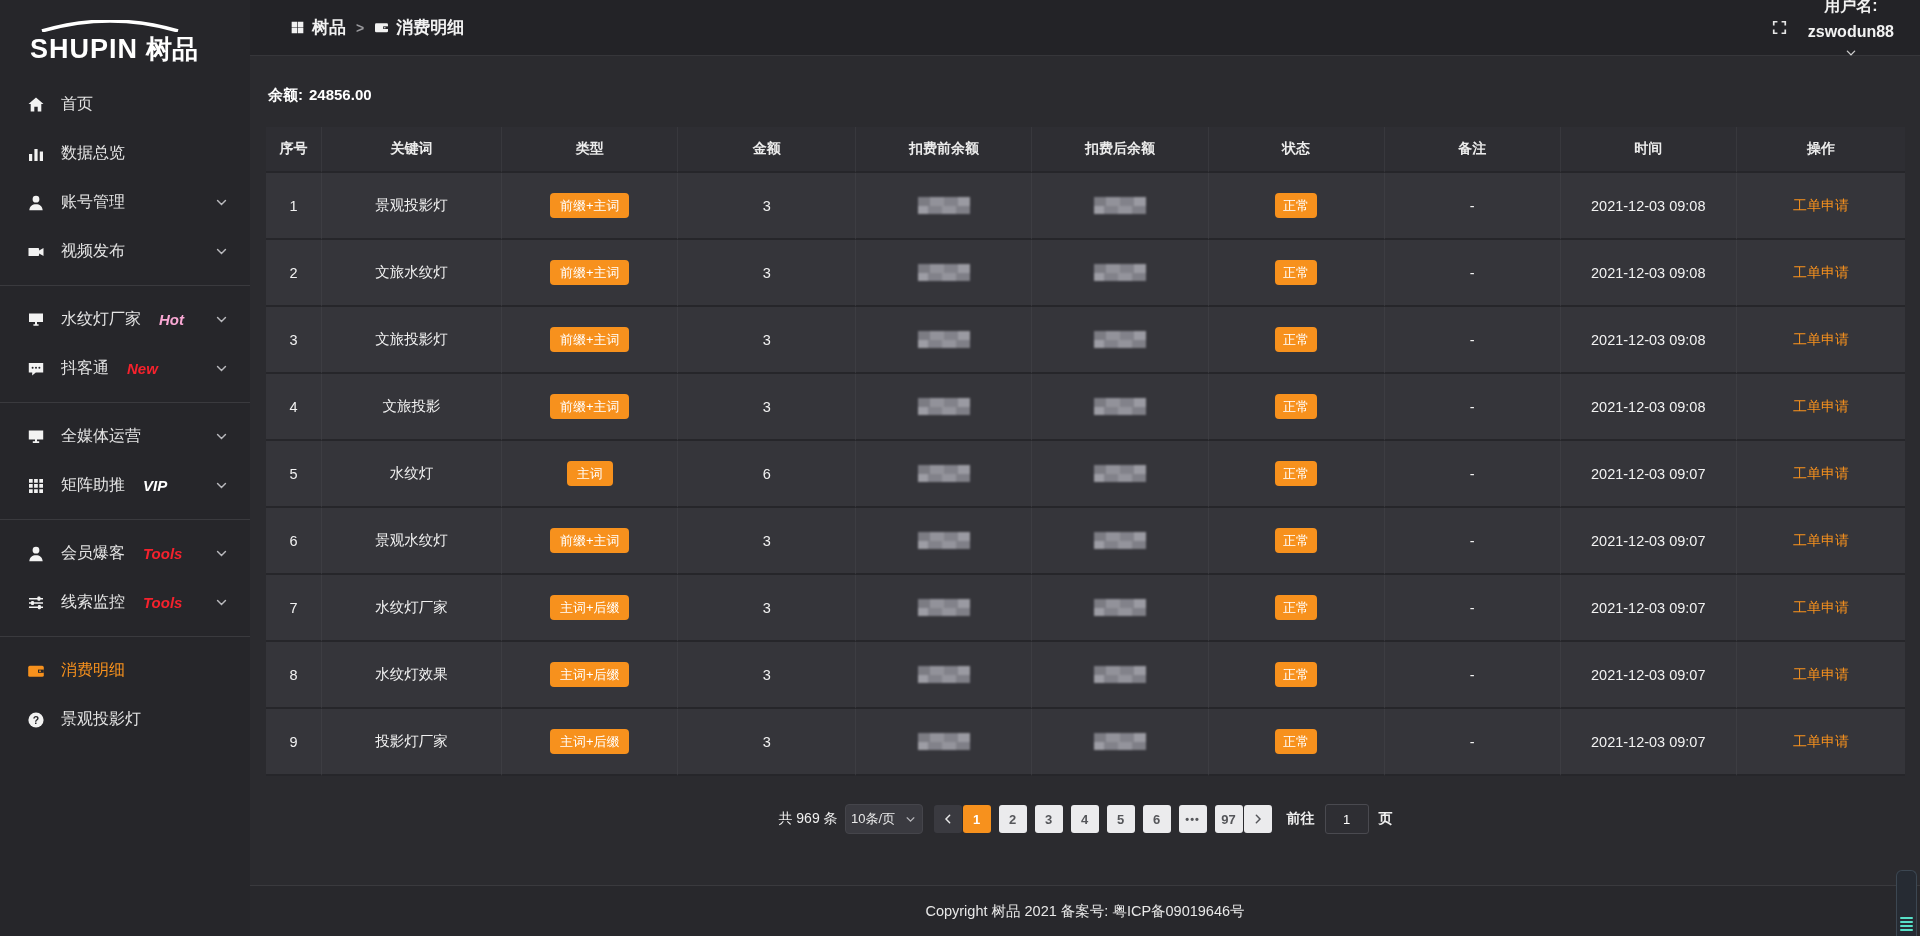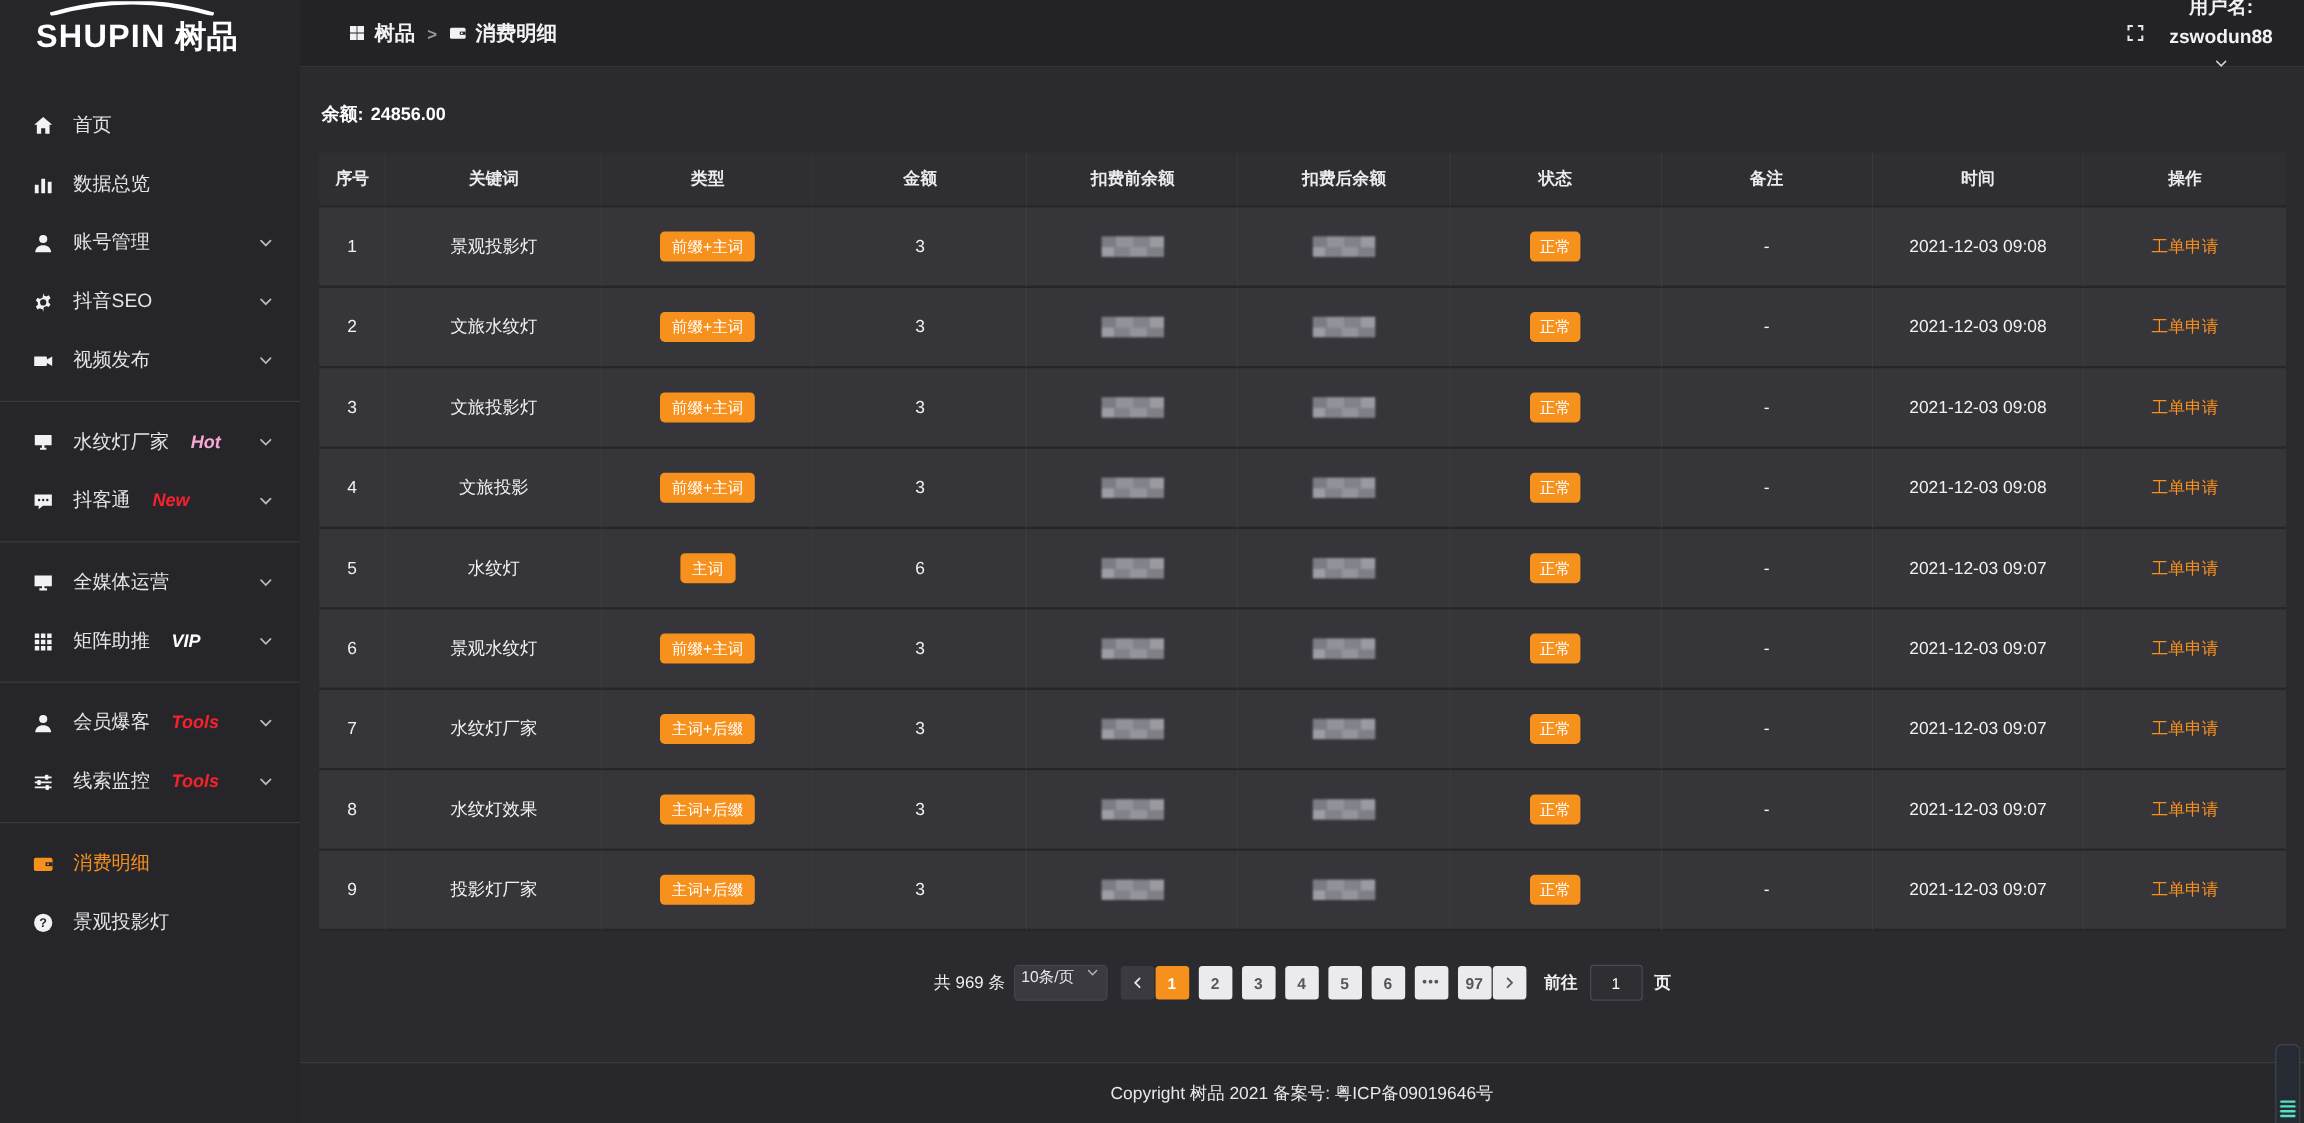--- a/index.html
+++ b/index.html
@@ -3,21 +3,21 @@
 <meta charset="utf-8">
 <style>
   * { margin:0; padding:0; box-sizing:border-box; }
   html,body { width:1920px; height:936px; overflow:hidden; }
   body {
     font-family:"Liberation Sans","DejaVu Sans",sans-serif;
     background:#2b2b2f; color:#ececec; display:flex;
   }
   
   .sidebar { width:250px; min-width:250px; background:#26262a; height:936px; display:flex; flex-direction:column; }
-  .logo { padding:1px 0 6px 30px; height:76px; }
+  .logo { padding:20px 0 6px 30px; height:76px; }
   .logo-arc { display:block; margin-left:6px; }
   .logo-row { display:flex; align-items:baseline; gap:8px; }
   .logo-en { font-size:27px; font-weight:800; letter-spacing:1px; color:#fff; }
   .logo-cn { font-size:26px; font-weight:800; color:#fff; }
   .side-menu { flex:1; padding-top:4px; }
   .side-item { display:flex; align-items:center; height:49px; padding:0 22px 0 26px; cursor:pointer; color:#e4e4e4; font-size:16px; position:relative; }
   .side-icon { width:20px; height:20px; margin-right:15px; display:flex; align-items:center; justify-content:center; color:#f2f2f2; flex:none; }
   .side-icon svg { width:18px; height:18px; }
   .side-label { white-space:nowrap; }
   .side-badge { font-style:italic; font-weight:bold; font-size:15px; margin-left:18px; }
@@ -47,21 +47,21 @@
   .badge { display:inline-block; background:#f7911d; color:#fff; font-size:13px; padding:6px 10px; border-radius:4px; line-height:1; }
   .badge-sm { padding:6px 8px; }
   .action-link { color:#f7911d; cursor:pointer; font-size:14px; }
   .masked { display:inline-block; width:52px; height:17px; position:relative; overflow:hidden; filter:blur(.8px); opacity:.9; vertical-align:middle;
     background:linear-gradient(90deg,#84848c 0 12px,#9d9da5 12px 26px,#8b8b93 26px 40px,#a6a6ae 40px 52px); }
   .masked::after { content:""; position:absolute; left:0; top:50%; right:0; bottom:0;
     background:linear-gradient(90deg,#a9a9b1 0 10px,#8b8b93 10px 24px,#9f9fa7 24px 38px,#888890 38px 52px); }
   
   .pagination { display:flex; align-items:center; justify-content:center; gap:1px; margin-top:28px; }
   .pg-total { font-size:14px; color:#f0f0f0; margin-right:6px; }
-  .size-select { display:flex; align-items:flex-start; justify-content:center; gap:10px; width:78px; height:30px; background:#3a3a40; border:1px solid #45454b; border-radius:4px; font-size:13px; color:#e8e8e8; cursor:pointer; margin-right:10px; }
+  .size-select { display:flex; align-items:center; justify-content:center; gap:10px; width:78px; height:30px; background:#3a3a40; border:1px solid #45454b; border-radius:4px; font-size:13px; color:#e8e8e8; cursor:pointer; margin-right:10px; }
   .size-select .chev { display:flex; color:#b5b5b9; } .size-select .chev svg { width:11px; height:11px; }
   .pg-btn { width:28px; height:28px; border:none; border-radius:3px; background:#ebebed; color:#55565a; font-size:13px; font-weight:bold; cursor:pointer; display:flex; align-items:center; justify-content:center; font-family:inherit; }
   .pg-btn.dark { background:#3a3a40; color:#e8e8e8; }
   .pg-btn.active { background:#f7911d; color:#fff; }
   .pg-btn.more { letter-spacing:1px; font-size:11px; }
   .pg-btn svg { width:12px; height:12px; }
   .pg-goto { display:flex; align-items:center; gap:10px; margin-left:14px; font-size:14px; font-weight:bold; color:#f0f0f0; }
   .goto-input { width:44px; height:30px; background:#2e2e33; border:1px solid #4a4a50; border-radius:3px; color:#fff; text-align:center; font-size:13px; font-family:inherit; }
   
   .footer { height:51px; background:#28282c; border-top:1px solid #3a3a3e; display:flex; align-items:center; justify-content:center; font-size:14.5px; color:#e8e8e8; }
@@ -99,33 +99,20 @@
         </span>
         <span class="side-label">数据总览</span>
       </div>
       <div class="side-item">
         <span class="side-icon">
           <svg viewBox="0 0 18 18">
             <path fill="currentColor" d="M9 1.8a3.4 3.4 0 1 1 0 6.8 3.4 3.4 0 0 1 0-6.8zM2.3 16.2c.4-4 3-5.9 6.7-5.9s6.3 1.9 6.7 5.9z"></path>
           </svg>
         </span>
         <span class="side-label">账号管理</span>
-        <span class="side-chevron">
-          <svg viewBox="0 0 18 18">
-            <path d="M3.5 6.2 9 11.8l5.5-5.6" stroke="currentColor" stroke-width="2" fill="none" stroke-linecap="round"></path>
-          </svg>
-        </span>
-      </div>
-      <div class="side-item">
-        <span class="side-icon">
-          <svg viewBox="0 0 18 18">
-            <path fill="currentColor" fill-rule="evenodd" d="M9 1l.5 2.2a6 6 0 0 1 2.2.9l2-1 1.4 2.4-1.7 1.5a6 6 0 0 1 0 2l1.7 1.5-1.4 2.4-2-1a6 6 0 0 1-2.2.9L9 17l-.5-2.2a6 6 0 0 1-2.2-.9l-2 1-1.4-2.4 1.7-1.5a6 6 0 0 1 0-2L2.9 7.5l1.4-2.4 2 1a6 6 0 0 1 2.2-.9zM9 6.4A2.6 2.6 0 1 0 9 11.6 2.6 2.6 0 0 0 9 6.4z"></path>
-          </svg>
-        </span>
-        <span class="side-label">抖音SEO</span>
         <span class="side-chevron">
           <svg viewBox="0 0 18 18">
             <path d="M3.5 6.2 9 11.8l5.5-5.6" stroke="currentColor" stroke-width="2" fill="none" stroke-linecap="round"></path>
           </svg>
         </span>
       </div>
       <div class="side-item">
         <span class="side-icon">
           <svg viewBox="0 0 18 18">
             <path fill="currentColor" d="M1.5 5h9.6a1 1 0 0 1 1 1v1.6l4.4-2.6v8l-4.4-2.6V12a1 1 0 0 1-1 1H1.5z"></path>

